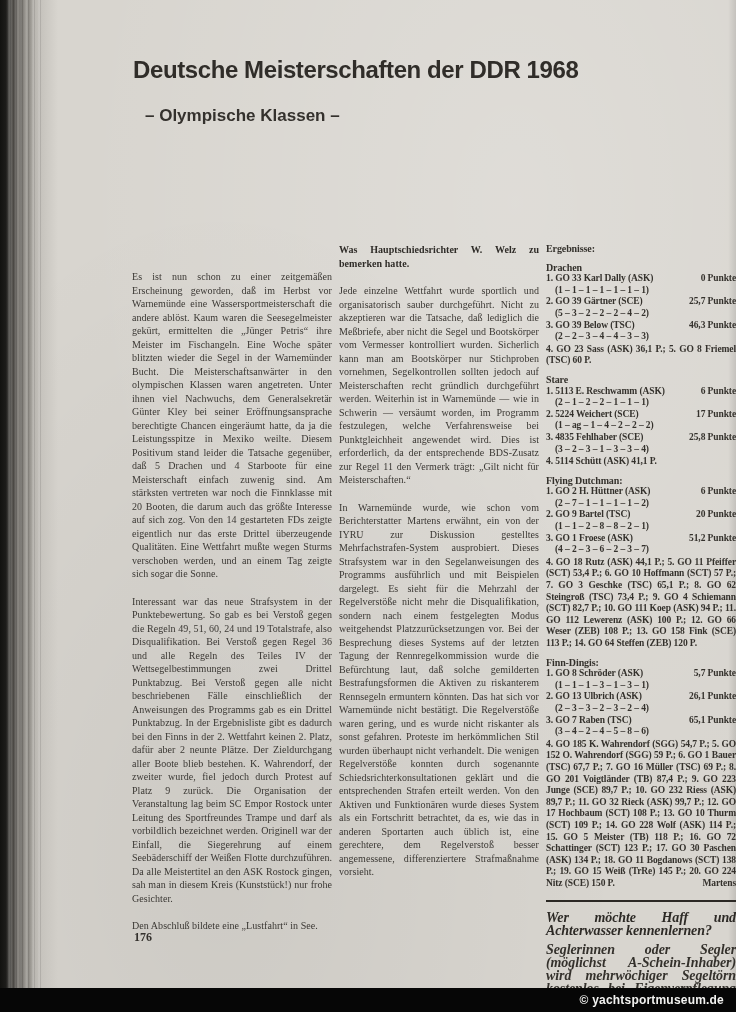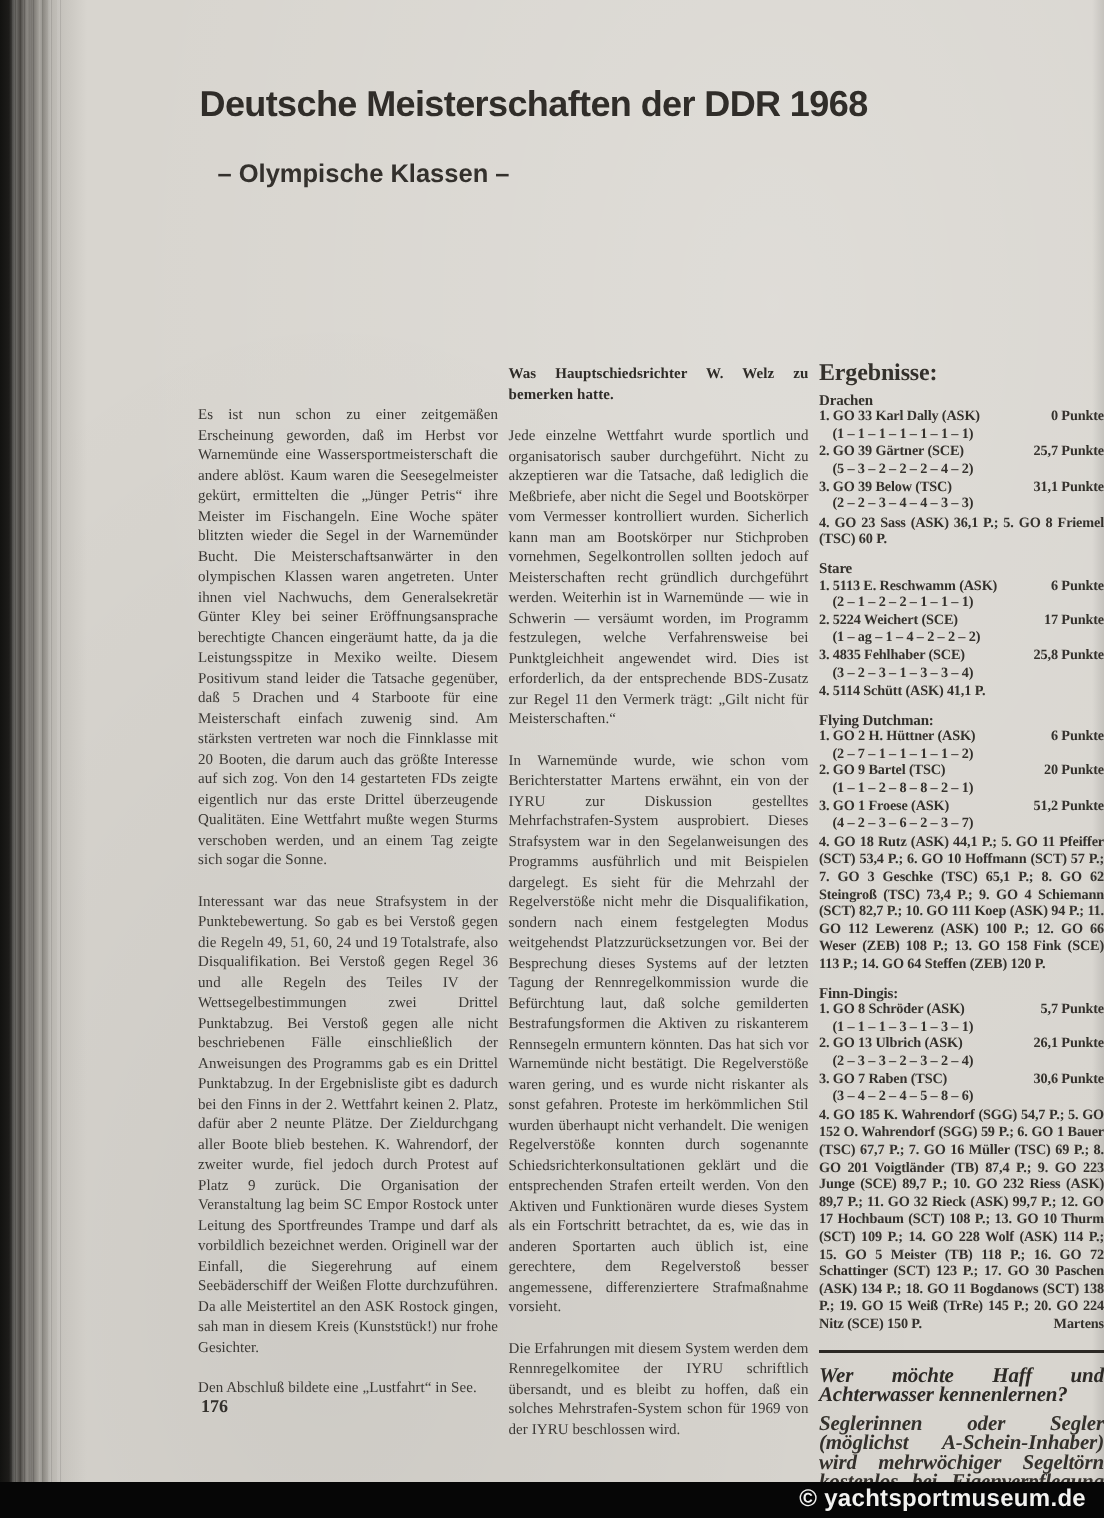--- a/index.html
+++ b/index.html
@@ -33,40 +33,40 @@
   .col-mid{width:200px;}
   .col-res{width:190px;}
 
   .bodytext p{margin:0 0 14px 0;font-size:10px;line-height:13.5px;text-align:justify;
         letter-spacing:.05px;}
   .bodytext p:last-child{margin-bottom:0;}
   .mid-heading{font-weight:700;font-size:10.5px;line-height:13.5px;margin:0 0 7px 0;
         text-align:justify;color:#2f2c28;}
 
   .res{font-weight:700;font-size:9.5px;line-height:11.6px;color:#34312c;letter-spacing:-0.1px;}
-  .res-heading{font-size:16px;margin:0 0 3px 0;}
+  .res-heading{font-size:10px;margin:0 0 3px 0;}
   .res-title{margin-top:7px;font-size:10px;}
   .res-line{display:flex;justify-content:space-between;}
   .res-pts{white-space:nowrap;padding-left:4px;}
   .res-detail{padding-left:9px;}
   .res-others{margin:1px 0 0 0;text-align:justify;}
   .res-sig{text-align:right;margin-top:-11.6px;}
 
   .divider{border:none;border-top:2px solid #2b2824;margin:11px 0 9px 0;}
   .notice-heading{font-weight:700;font-size:11.5px;line-height:14px;text-align:justify;
         color:#2d2a26;margin:0 0 7px 0;}
   .notice p{margin:0 0 6px 0;font-size:14px;line-height:13px;text-align:justify;font-style:italic;}
   .notice p:last-child{margin-bottom:0;}
 
   .pagenum{position:absolute;left:134px;top:930px;font-weight:700;font-size:12px;color:#34312d;}
 
   .bottombar{position:absolute;left:0;bottom:0;width:736px;height:24px;background:#060606;
         display:flex;align-items:center;justify-content:flex-end;box-sizing:border-box;
         padding-right:12px;}
-  .watermark{font-family:"Liberation Sans",sans-serif;font-weight:700;font-size:16px;color:#f2f2f0;
+  .watermark{font-family:"Liberation Sans",sans-serif;font-weight:700;font-size:12px;color:#f2f2f0;
         letter-spacing:.2px;}
 </style>
 </head>
 <body>
 
 <div class="page">
   <div class="binding"></div>
   <div class="binding-lines"></div>
   <div class="edge-shadow"></div>
 
@@ -78,41 +78,40 @@
         <p>Es ist nun schon zu einer zeitgemäßen Erscheinung geworden, daß im Herbst vor Warnemünde eine Wassersportmeisterschaft die andere ablöst. Kaum waren die Seesegelmeister gekürt, ermittelten die „Jünger Petris“ ihre Meister im Fischangeln. Eine Woche später blitzten wieder die Segel in der Warnemünder Bucht. Die Meisterschaftsanwärter in den olympischen Klassen waren angetreten. Unter ihnen viel Nachwuchs, dem Generalsekretär Günter Kley bei seiner Eröffnungsansprache berechtigte Chancen eingeräumt hatte, da ja die Leistungsspitze in Mexiko weilte. Diesem Positivum stand leider die Tatsache gegenüber, daß 5 Drachen und 4 Starboote für eine Meisterschaft einfach zuwenig sind. Am stärksten vertreten war noch die Finnklasse mit 20 Booten, die darum auch das größte Interesse auf sich zog. Von den 14 gestarteten FDs zeigte eigentlich nur das erste Drittel überzeugende Qualitäten. Eine Wettfahrt mußte wegen Sturms verschoben werden, und an einem Tag zeigte sich sogar die Sonne.</p>
         <p>Interessant war das neue Strafsystem in der Punktebewertung. So gab es bei Verstoß gegen die Regeln 49, 51, 60, 24 und 19 Totalstrafe, also Disqualifikation. Bei Verstoß gegen Regel 36 und alle Regeln des Teiles IV der Wettsegelbestimmungen zwei Drittel Punktabzug. Bei Verstoß gegen alle nicht beschriebenen Fälle einschließlich der Anweisungen des Programms gab es ein Drittel Punktabzug. In der Ergebnisliste gibt es dadurch bei den Finns in der 2. Wettfahrt keinen 2. Platz, dafür aber 2 neunte Plätze. Der Zieldurchgang aller Boote blieb bestehen. K. Wahrendorf, der zweiter wurde, fiel jedoch durch Protest auf Platz 9 zurück. Die Organisation der Veranstaltung lag beim SC Empor Rostock unter Leitung des Sportfreundes Trampe und darf als vorbildlich bezeichnet werden. Originell war der Einfall, die Siegerehrung auf einem Seebäderschiff der Weißen Flotte durchzuführen. Da alle Meistertitel an den ASK Rostock gingen, sah man in diesem Kreis (Kunststück!) nur frohe Gesichter.</p>
         <p>Den Abschluß bildete eine „Lustfahrt“ in See.</p>
       </div>
 
     <div class="col-mid bodytext">
       <p class="mid-heading">Was Hauptschiedsrichter W. Welz zu bemerken hatte.</p>
       <div>
           <p>Jede einzelne Wettfahrt wurde sportlich und organisatorisch sauber durchgeführt. Nicht zu akzeptieren war die Tatsache, daß lediglich die Meßbriefe, aber nicht die Segel und Bootskörper vom Vermesser kontrolliert wurden. Sicherlich kann man am Bootskörper nur Stichproben vornehmen, Segelkontrollen sollten jedoch auf Meisterschaften recht gründlich durchgeführt werden. Weiterhin ist in Warnemünde — wie in Schwerin — versäumt worden, im Programm festzulegen, welche Verfahrensweise bei Punktgleichheit angewendet wird. Dies ist erforderlich, da der entsprechende BDS-Zusatz zur Regel 11 den Vermerk trägt: „Gilt nicht für Meisterschaften.“</p>
           <p>In Warnemünde wurde, wie schon vom Berichterstatter Martens erwähnt, ein von der IYRU zur Diskussion gestelltes Mehrfachstrafen-System ausprobiert. Dieses Strafsystem war in den Segelanweisungen des Programms ausführlich und mit Beispielen dargelegt. Es sieht für die Mehrzahl der Regelverstöße nicht mehr die Disqualifikation, sondern nach einem festgelegten Modus weitgehendst Platzzurücksetzungen vor. Bei der Besprechung dieses Systems auf der letzten Tagung der Rennregelkommission wurde die Befürchtung laut, daß solche gemilderten Bestrafungsformen die Aktiven zu riskanterem Rennsegeln ermuntern könnten. Das hat sich vor Warnemünde nicht bestätigt. Die Regelverstöße waren gering, und es wurde nicht riskanter als sonst gefahren. Proteste im herkömmlichen Stil wurden überhaupt nicht verhandelt. Die wenigen Regelverstöße konnten durch sogenannte Schiedsrichterkonsultationen geklärt und die entsprechenden Strafen erteilt werden. Von den Aktiven und Funktionären wurde dieses System als ein Fortschritt betrachtet, da es, wie das in anderen Sportarten auch üblich ist, eine gerechtere, dem Regelverstoß besser angemessene, differenziertere Strafmaßnahme vorsieht.</p>
-          <p>Die Erfahrungen mit diesem System werden dem Rennregelkomitee der IYRU schriftlich übersandt, und es bleibt zu hoffen, daß ein solches Mehrstrafen-System schon für 1969 von der IYRU beschlossen wird.</p>
         </div>
     </div>
 
     <div class="col-res res">
       <div class="res-heading">Ergebnisse:</div>
       <div>
           <div class="res-title">Drachen</div>
           <div class="res-line">
             <span>1. GO 33 Karl Dally (ASK)</span>
             <span class="res-pts">0 Punkte</span>
           </div>
           <div class="res-detail">(1 – 1 – 1 – 1 – 1 – 1 – 1)</div>
           <div class="res-line">
             <span>2. GO 39 Gärtner (SCE)</span>
             <span class="res-pts">25,7 Punkte</span>
           </div>
           <div class="res-detail">(5 – 3 – 2 – 2 – 2 – 4 – 2)</div>
           <div class="res-line">
             <span>3. GO 39 Below (TSC)</span>
-            <span class="res-pts">31,1 Punkte</span>
+            <span class="res-pts">46,3 Punkte</span>
           </div>
           <div class="res-detail">(2 – 2 – 3 – 4 – 4 – 3 – 3)</div>
           <p class="res-others">4. GO 23 Sass (ASK) 36,1 P.; 5. GO 8 Friemel (TSC) 60 P.</p>
           <div class="res-title">Stare</div>
           <div class="res-line">
             <span>1. 5113 E. Reschwamm (ASK)</span>
             <span class="res-pts">6 Punkte</span>
           </div>
           <div class="res-detail">(2 – 1 – 2 – 2 – 1 – 1 – 1)</div>
           <div class="res-line">
@@ -149,21 +148,21 @@
             <span class="res-pts">5,7 Punkte</span>
           </div>
           <div class="res-detail">(1 – 1 – 1 – 3 – 1 – 3 – 1)</div>
           <div class="res-line">
             <span>2. GO 13 Ulbrich (ASK)</span>
             <span class="res-pts">26,1 Punkte</span>
           </div>
           <div class="res-detail">(2 – 3 – 3 – 2 – 3 – 2 – 4)</div>
           <div class="res-line">
             <span>3. GO 7 Raben (TSC)</span>
-            <span class="res-pts">30,6 Punkte</span>
+            <span class="res-pts">65,1 Punkte</span>
           </div>
           <div class="res-detail">(3 – 4 – 2 – 4 – 5 – 8 – 6)</div>
           <p class="res-others">4. GO 185 K. Wahrendorf (SGG) 54,7 P.; 5. GO 152 O. Wahrendorf (SGG) 59 P.; 6. GO 1 Bauer (TSC) 67,7 P.; 7. GO 16 Müller (TSC) 69 P.; 8. GO 201 Voigtländer (TB) 87,4 P.; 9. GO 223 Junge (SCE) 89,7 P.; 10. GO 232 Riess (ASK) 89,7 P.; 11. GO 32 Rieck (ASK) 99,7 P.; 12. GO 17 Hochbaum (SCT) 108 P.; 13. GO 10 Thurm (SCT) 109 P.; 14. GO 228 Wolf (ASK) 114 P.; 15. GO 5 Meister (TB) 118 P.; 16. GO 72 Schattinger (SCT) 123 P.; 17. GO 30 Paschen (ASK) 134 P.; 18. GO 11 Bogdanows (SCT) 138 P.; 19. GO 15 Weiß (TrRe) 145 P.; 20. GO 224 Nitz (SCE) 150 P.</p>
         </div>
       <div class="res-sig">Martens</div>
 
       <hr class="divider">
 
       <div class="notice">
         <p class="notice-heading">Wer möchte Haff und Achterwasser kennenlernen?</p>

